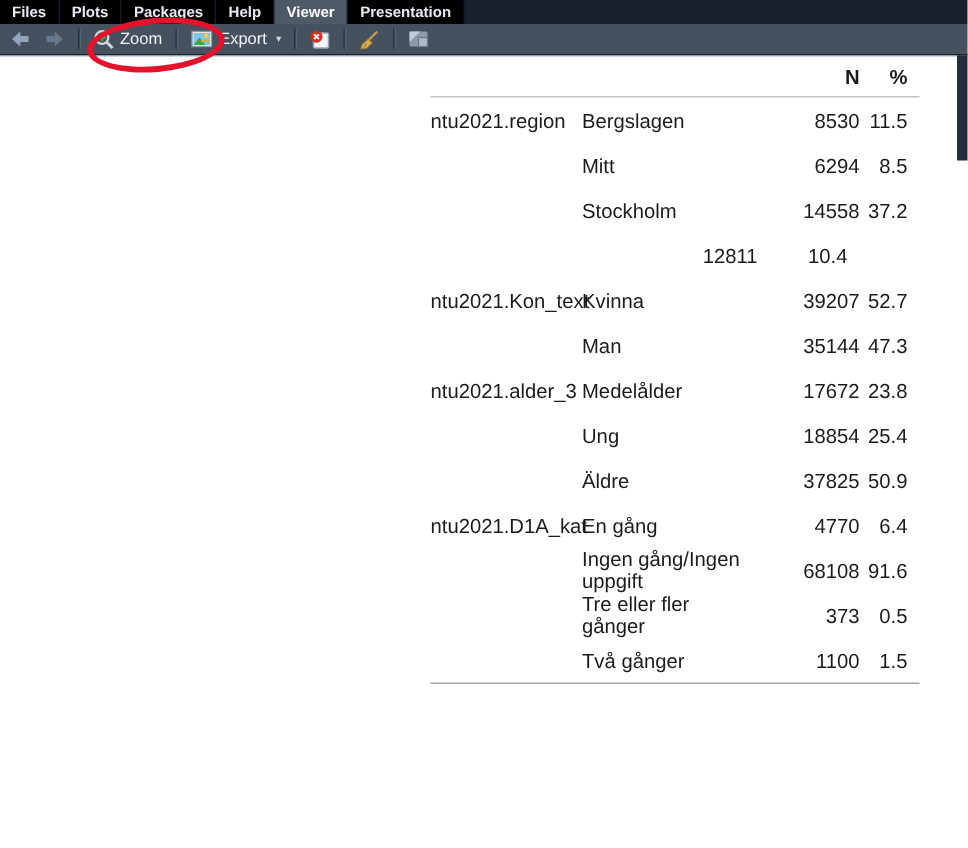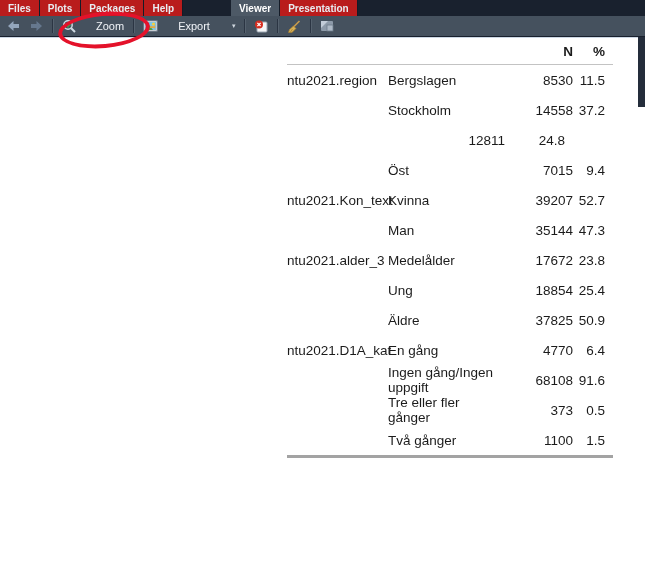--- a/index.html
+++ b/index.html
@@ -12,47 +12,47 @@
   }
 
   
   .tabbar {
     position:absolute; left:0; top:0; width:645px; height:16px;
     background:#19212e;
     display:flex;
     align-items:stretch;
   }
   .tab {
-    background:#b91c1c;
+    background:#000000;
     color:#e8ecf1;
     font-size:10px;
     font-weight:bold;
     display:flex; align-items:center; justify-content:center;
     padding:0 8px;
     border-right:1px solid #141b27;
     white-space:nowrap;
     cursor:default;
   }
-  .tab.active { background:#4d5966; color:#ffffff;margin-left:48px; }
+  .tab.active { background:#4d5966; color:#ffffff; }
 
   
   .toolbar {
     position:absolute; left:0; top:16px; width:645px; height:21px;
     background:#45515e;
     border-bottom:1px solid #18202d;
     display:flex; align-items:center;
     padding:0 4px;
     gap:4px;
   }
   .toolbar-light-edge {
     position:absolute; left:0; top:37px; width:638px; height:2px;
     background:#cdd7e4;
   }
   .tbtn {
-    display:flex; align-items:center; gap:20px;
+    display:flex; align-items:center; gap:4px;
     padding:1px 3px;
     color:#f0f3f7;
     font-size:11px;
     cursor:default;
   }
   .sep {
     width:1px; height:14px; background:#2b3543;
     box-shadow:1px 0 0 #55616e;
     margin:0 2px;
   }
@@ -95,21 +95,21 @@
     align-items:center;
     border-bottom:1px solid #c3c3c3;
     font-weight:bold;
   }
   .trow {
     display:grid;
     grid-template-columns:101px 117px 68px 40px;
     height:30px;
     align-items:center;
   }
-  .tbody { border-bottom:3px solid #a3a3a3; }
+  .tbody { border-bottom:1px solid #a3a3a3; }
   .cell-num { text-align:right; }
   .cell-pct { text-align:right; padding-right:8px; }
 </style>
 </head>
 <body>
 
 <div class="tabbar">
   <div class="tab">Files</div>
   <div class="tab">Plots</div>
   <div class="tab">Packages</div>
@@ -191,42 +191,42 @@
       <div class="cell-pct">%</div>
     </div>
     <div class="tbody">
   <div class="trow">
     <div>ntu2021.region</div>
     <div>Bergslagen</div>
     <div class="cell-num">8530</div>
     <div class="cell-pct">11.5</div>
   </div>
 
+  <div class="trow">
+    <div></div>
+    <div>Mitt</div>
+    <div class="cell-num">6294</div>
+    <div class="cell-pct">8.5</div>
+  </div>
 
 
   <div class="trow">
     <div></div>
     <div>Stockholm</div>
     <div class="cell-num">14558</div>
     <div class="cell-pct">37.2</div>
   </div>
 
 
   <div class="trow">
     <div></div>
     <div class="cell-num">12811</div>
-    <div class="cell-pct">24.8</div>
-  </div>
-
-  <div class="trow">
-    <div></div>
-    <div>Öst</div>
-    <div class="cell-num">7015</div>
-    <div class="cell-pct">9.4</div>
-  </div>
+    <div class="cell-pct">10.4</div>
+  </div>
+
 
   <div class="trow">
     <div>ntu2021.Kon_text</div>
     <div>Kvinna</div>
     <div class="cell-num">39207</div>
     <div class="cell-pct">52.7</div>
   </div>
 
   <div class="trow">
     <div></div>

